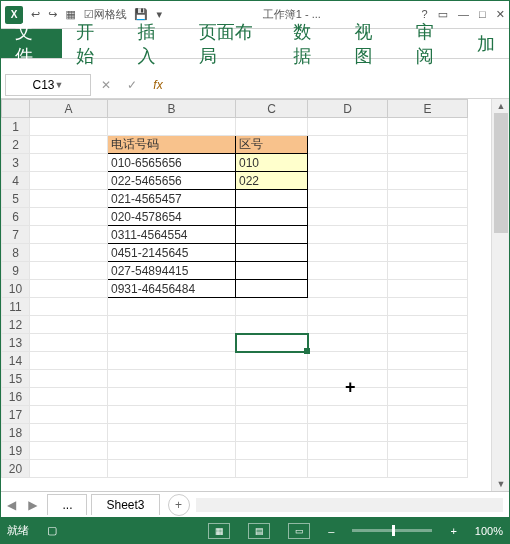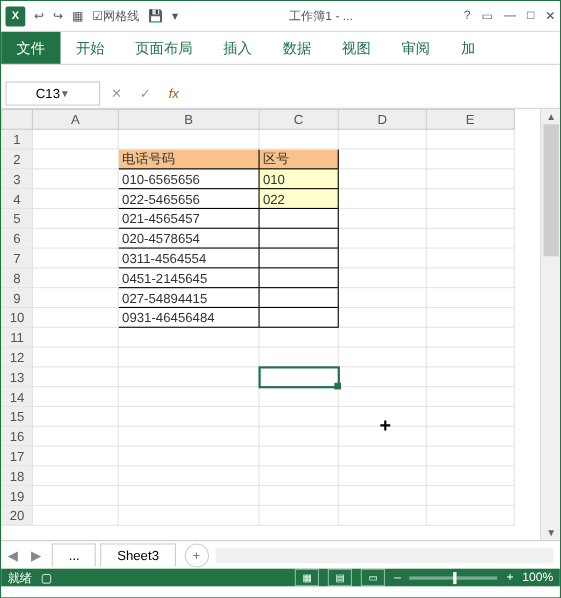--- a/index.html
+++ b/index.html
@@ -7,21 +7,21 @@
 
 
 .titlebar { height:28px; background:#fff; display:flex; align-items:center; border-bottom:1px solid #d4d4d4; padding:0 4px; font-size:11px; color:#555; }
 .titlebar .qat { display:flex; gap:8px; align-items:center; }
 .titlebar .qat span { display:flex; align-items:center; }
 .titlebar .doc { margin-left:auto; margin-right:auto; white-space:nowrap; }
 .titlebar .winctrl { display:flex; gap:10px; }
 .excel-logo { width:18px; height:18px; background:#217346; color:#fff; font-weight:bold; font-size:10px; display:flex; align-items:center; justify-content:center; border-radius:2px; }
 
 
-.ribbon { height:30px; background:#fff; display:flex; align-items:stretch; border-bottom:1px solid #d4d4d4; font-size:13px; }
+.ribbon { height:30px; background:#fff; display:flex; align-items:stretch; border-bottom:1px solid #d4d4d4; font-size:18px; }
 .ribbon .tab { padding:0 14px; display:flex; align-items:center; color:#217346; cursor:pointer; }
 .ribbon .tab.file { background:#217346; color:#fff; }
 
 
 .fbar { height:28px; display:flex; align-items:center; border-bottom:1px solid #d4d4d4; padding:4px; gap:4px; font-size:12px; margin-top:12px; }
 .namebox { width:86px; height:22px; border:1px solid #ccc; padding:0 4px; display:flex; align-items:center; justify-content:center; background:#fff; }
 .namebox .dd { color:#666; font-size:9px; }
 .fbar .btn { width:22px; height:22px; display:flex; align-items:center; justify-content:center; color:#999; }
 .fbar .fx { font-style:italic; color:#a16207; }
 .fbar input { flex:1; border:none; outline:none; height:22px; font-size:12px; }
@@ -47,21 +47,21 @@
 .vscroll .arr { position:absolute; left:0; width:18px; height:14px; display:flex; align-items:center; justify-content:center; font-size:9px; color:#666; }
 
 
 .sheettabs { height:26px; display:flex; align-items:center; border-top:1px solid #ccc; font-size:12px; background:#fff; }
 .sheettabs .nav { padding:0 6px; color:#888; }
 .sheettabs .tab { padding:3px 14px; border:1px solid #ccc; border-bottom:none; background:#fff; margin-left:4px; }
 .sheettabs .add { width:22px; height:22px; border:1px solid #ccc; border-radius:11px; display:flex; align-items:center; justify-content:center; margin-left:8px; color:#666; }
 .sheettabs .hscroll { flex:1; margin:0 6px; height:14px; background:#f0f0f0; position:relative; }
 
 
-.status { height:16px; background:#217346; color:#fff; display:flex; align-items:center; font-size:11px; padding:0 6px; gap:8px; }
+.status { height:27px; background:#217346; color:#fff; display:flex; align-items:center; font-size:11px; padding:0 6px; gap:18px; }
 .status .spacer { flex:1; }
 .status .viewbtn { width:22px; height:16px; border:1px solid rgba(255,255,255,.5); display:flex; align-items:center; justify-content:center; font-size:9px; }
 .status .slider { width:80px; height:3px; background:rgba(255,255,255,.4); position:relative; }
 .status .slider .t { position:absolute; left:50%; top:-4px; width:3px; height:11px; background:#fff; }
 
 .cursor-plus { position:absolute; font-size:18px; font-weight:bold; color:#000; pointer-events:none; }
 </style>
 </head>
 <body>
 
@@ -81,22 +81,22 @@
     <span>▭</span>
     <span>—</span>
     <span>□</span>
     <span>✕</span>
   </div>
 </div>
 
 <div class="ribbon">
   <div class="tab file">文件</div>
   <div class="tab">开始</div>
+  <div class="tab">插入</div>
   <div class="tab">页面布局</div>
-  <div class="tab">插入</div>
   <div class="tab">数据</div>
   <div class="tab">视图</div>
   <div class="tab">审阅</div>
   <div class="tab">加</div>
 </div>
 
 <div class="fbar">
   <div class="namebox">
     <span>C13</span>
     <span class="dd">▼</span>

